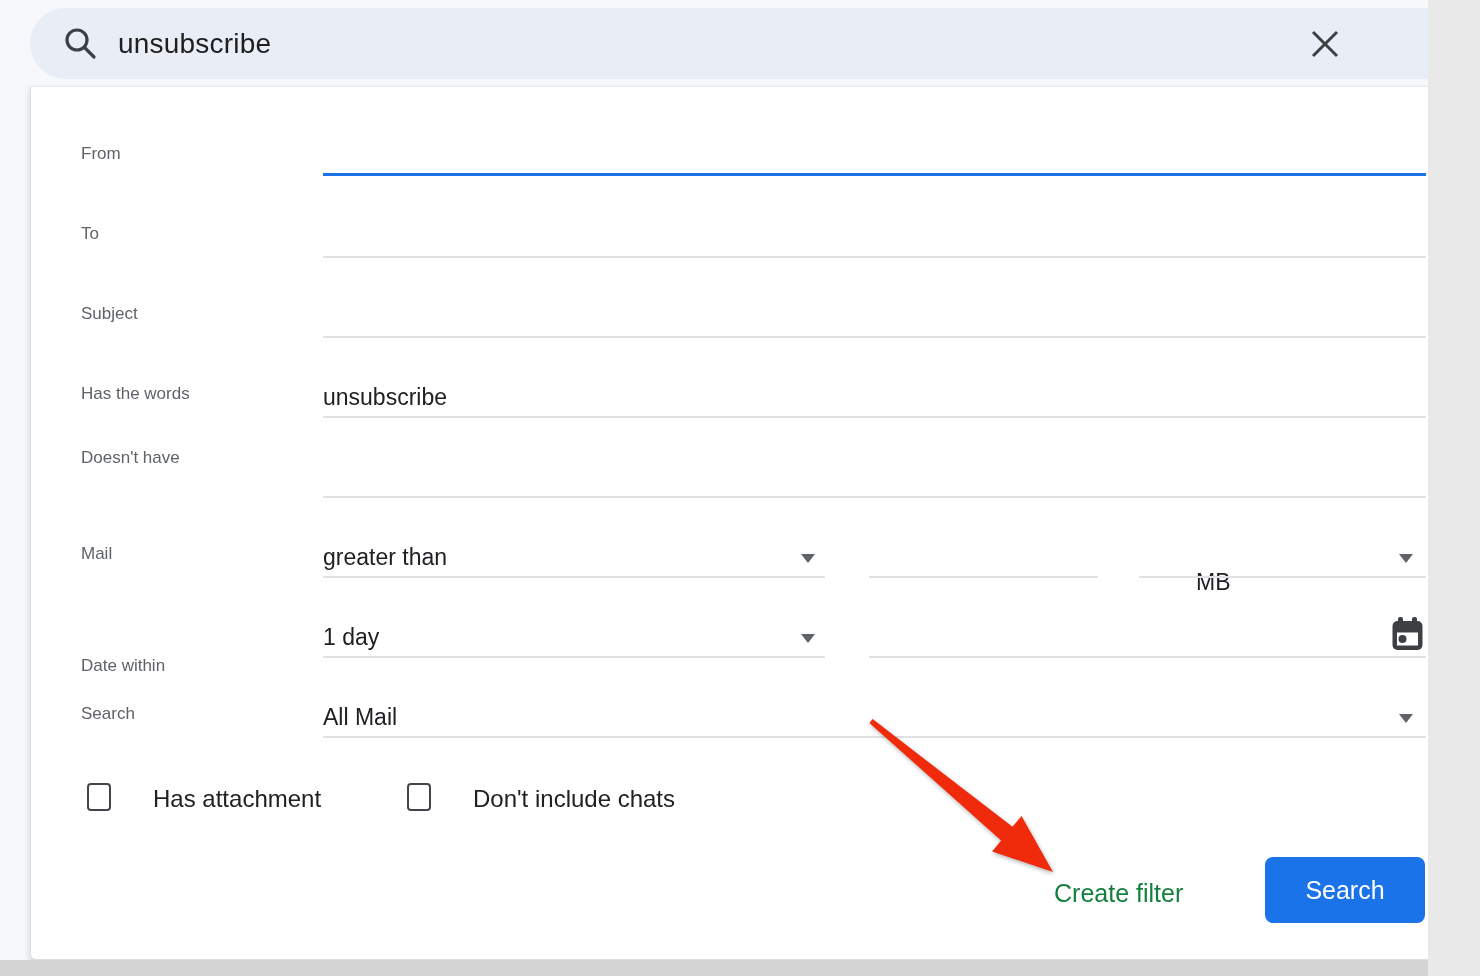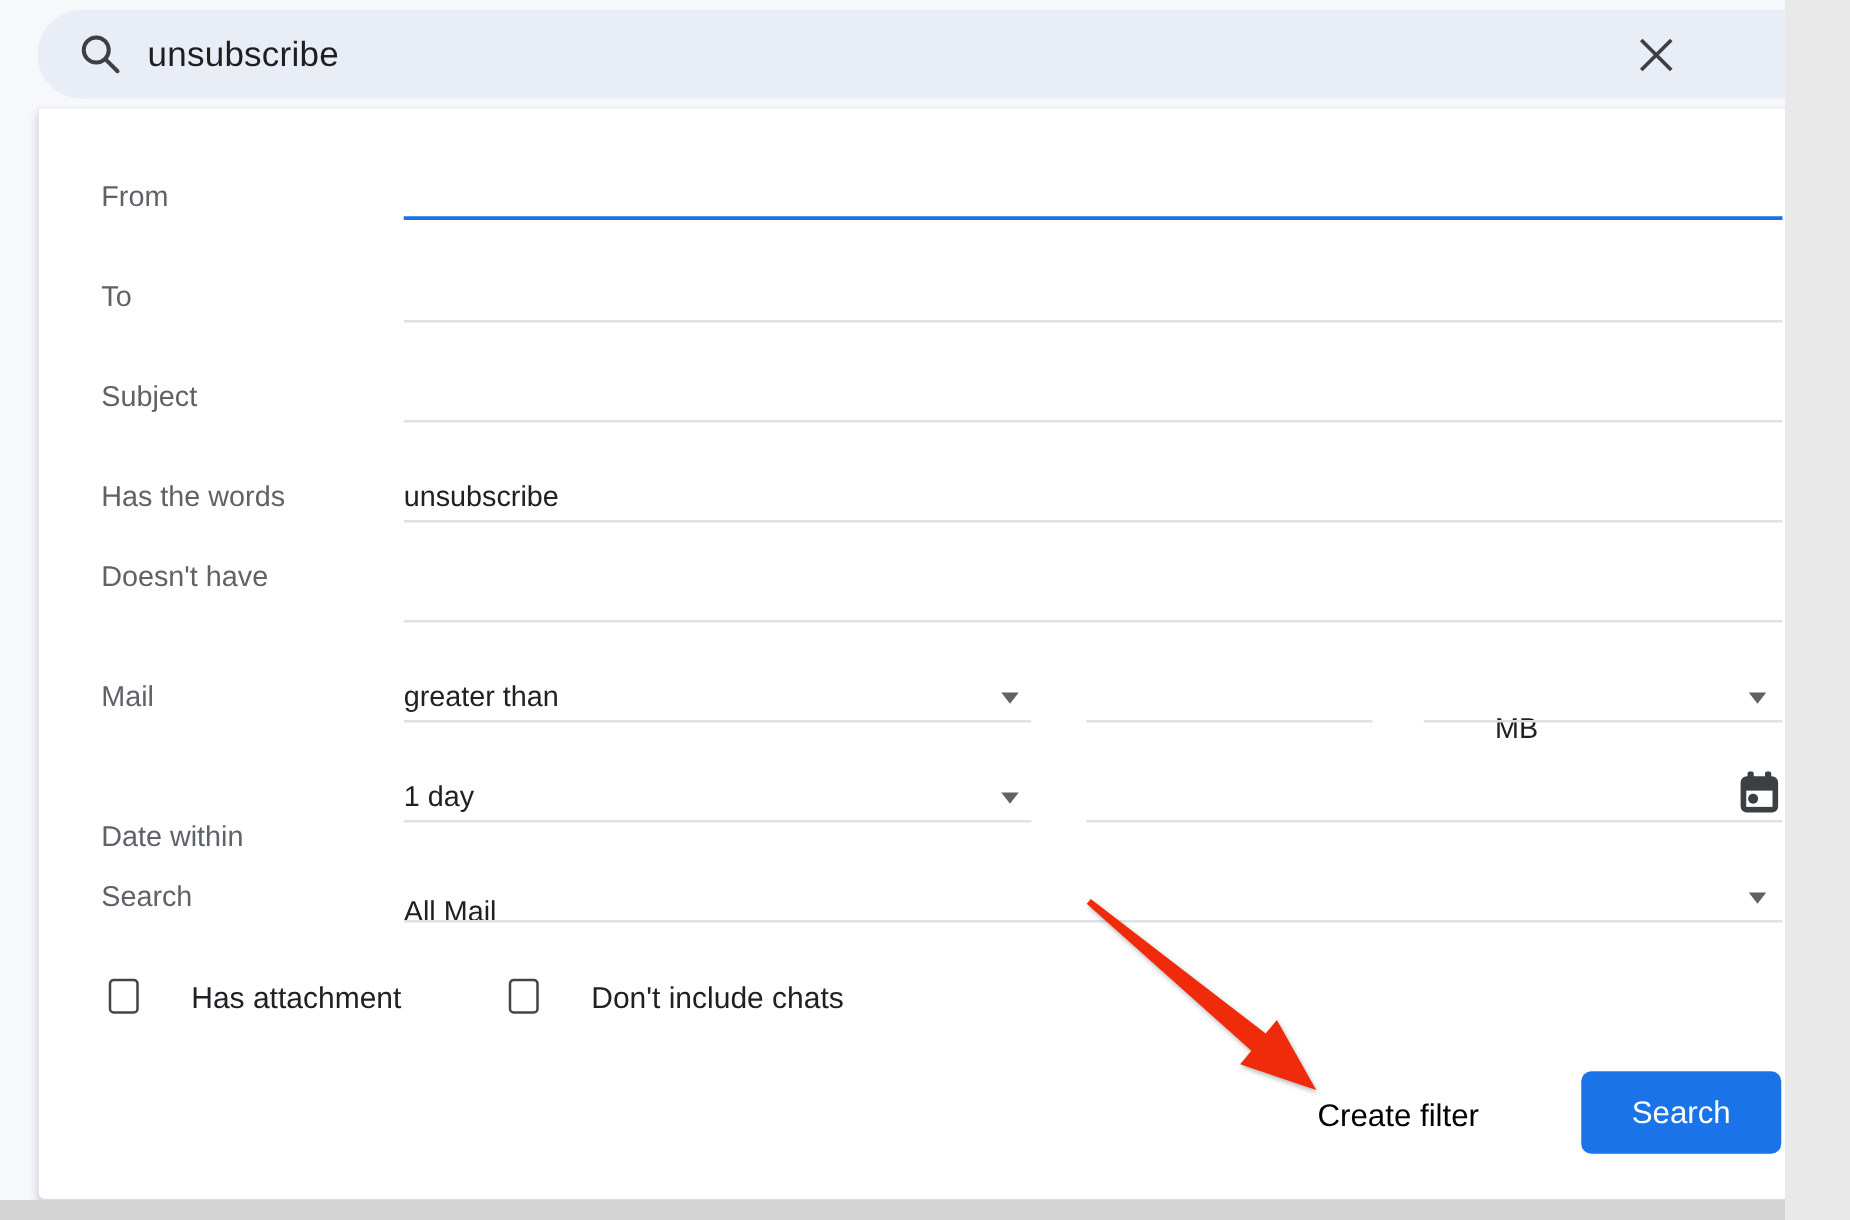--- a/index.html
+++ b/index.html
@@ -24,39 +24,39 @@
 
   
   .dialog {
     position:absolute; left:30px; top:86px; width:1426px; height:874px;
     background:#ffffff; border:1px solid #dcdfe3; border-top-color:#e7e9ec;
     border-radius:0 0 6px 6px;
     box-shadow:0 4px 7px rgba(0,0,0,0.16);
   }
   .bottom-strip { position:absolute; left:0; top:960px; width:1480px; height:16px; background:#d4d4d4; }
 
-  .row-label { position:absolute; left:50px; font-size:23px; color:#5f6368; white-space:nowrap; }
+  .row-label { position:absolute; left:50px; font-size:17px; color:#5f6368; white-space:nowrap; }
   .u-line  { position:absolute; border-bottom:2px solid #dfe1e5; height:0; }
   .u-blue  { border-bottom:3px solid #1b72e8; }
   .f-value { position:absolute; font-size:23px; color:#202124; white-space:nowrap; }
   .caret {
     position:absolute; width:0; height:0;
     border-left:7px solid transparent; border-right:7px solid transparent;
     border-top:9px solid #5f6368;
   }
   .cal-icon { position:absolute; width:33px; height:36px; }
 
   .checkbox {
     position:absolute; width:24px; height:28px;
     border:2.5px solid #40464b; border-radius:4px; background:#fff;
   }
   .cb-label { position:absolute; font-size:24px; color:#202124; white-space:nowrap; cursor:pointer; }
 
   .create-filter {
-    position:absolute; left:1023px; top:792px; font-size:25px; color:#000000;
+    position:absolute; left:1023px; top:792px; font-size:25px; color:#15803d;
     background:none; border:none; font-family:inherit; cursor:pointer; white-space:nowrap;text-align:center;
   }
   .search-btn {
     position:absolute; left:1234px; top:770px; width:160px; height:66px;
     background:#1a73e8; color:#ffffff; font-size:25px; font-weight:500;
     border:none; border-radius:8px; font-family:inherit; cursor:pointer;
   }
 
   
   .bg-strip {
@@ -150,21 +150,21 @@
     <div class="u-line" style="left:838px; width:557px; top:569px;"></div>
     <svg class="cal-icon" style="left:1360px; top:530px;" viewBox="0 0 33 36">
       <rect x="7" y="0" width="5" height="9" rx="2" fill="#3c4043"></rect>
       <rect x="21" y="0" width="5" height="9" rx="2" fill="#3c4043"></rect>
       <rect x="1.5" y="4" width="30" height="29" rx="5" fill="#3c4043"></rect>
       <rect x="6" y="15.5" width="21" height="13" fill="#ffffff"></rect>
       <circle cx="11.5" cy="22" r="4" fill="#3c4043"></circle>
     </svg>
 
     <span class="row-label" style="top:617px;">Search</span>
-    <span class="f-value" style="left:292px; top:617px;margin-top:12px;">All Mail</span>
+    <span class="f-value" style="left:292px; top:617px;">All Mail</span>
     <div class="caret" style="left:1368px; top:627px;"></div>
     <div class="u-line" style="left:292px; width:1103px; top:649px;"></div>
 
     <div class="checkbox" style="left:56px; top:696px;"></div>
     <span class="cb-label" style="left:122px; top:698px;text-align:right;">Has attachment</span>
     <div class="checkbox" style="left:376px; top:696px;"></div>
     <span class="cb-label" style="left:442px; top:698px;">Don't include chats</span>
 
     <button class="create-filter">Create filter</button>
     <button class="search-btn">Search</button>

